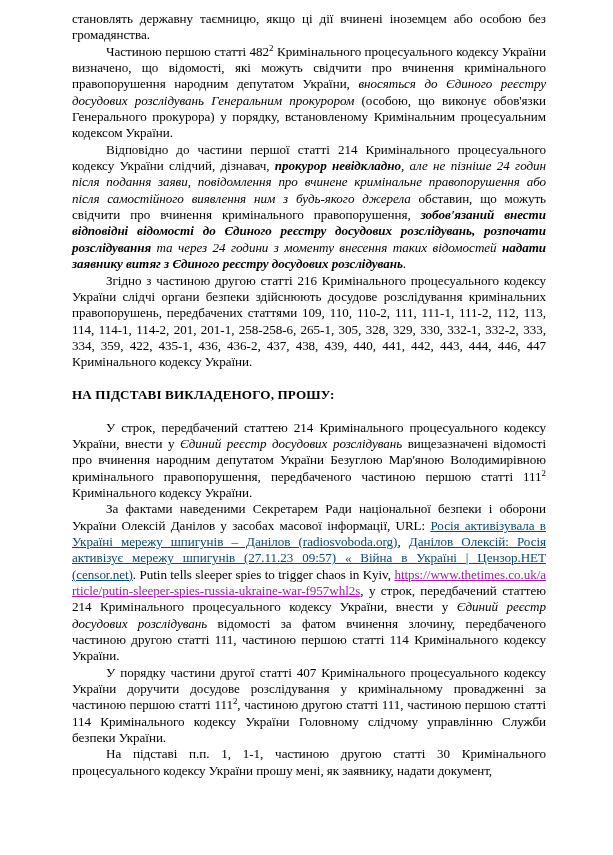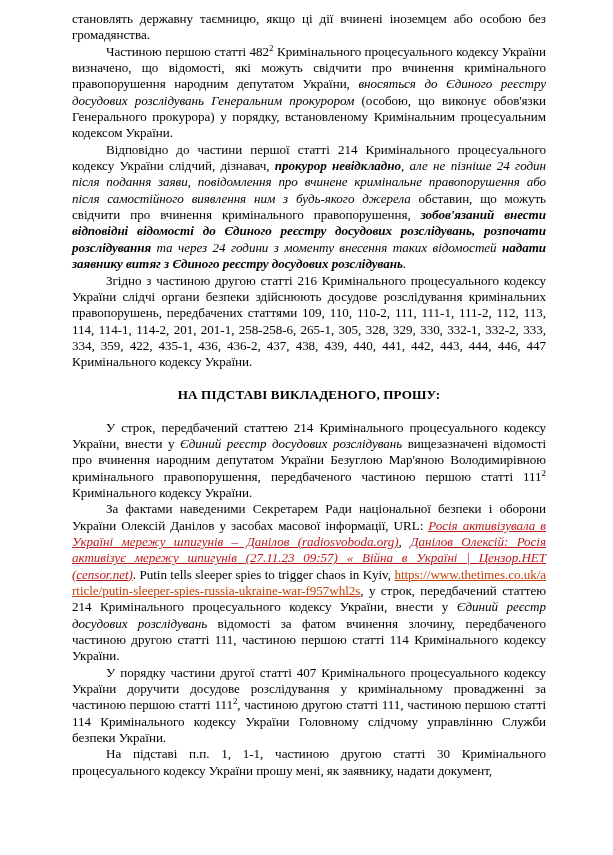--- a/index.html
+++ b/index.html
@@ -34,48 +34,47 @@
     letter-spacing: -0.05px;
   }
   p.indent {
     text-indent: 34px;
   }
   p.noindent {
     text-indent: 0;
   }
   .heading {
     margin: 0;
-    text-align: center;
+    text-align: left;
     font-weight: bold;
     font-size: 13.1px;
     line-height: 16.35px;
     letter-spacing: 0.15px;
   }
   .spacer-line {
     height: 16.35px;
   }
   i.it {
   }
   b.bi {
     font-weight: bold;
     font-style: italic;
   }
   sup {
     font-size: 0.68em;
     vertical-align: super;
     line-height: 0;
   }
   a.link {
-    color: #b91c1c;
+    color: #0c4a6e;
     text-decoration: underline;
     text-underline-offset: 1px;
-    font-style: italic;
   }
   .url-run {
-    color: #c2410c;
+    color: #a21caf;
     text-decoration: underline;
     text-underline-offset: 1px;
     word-break: break-all;
   }
 </style>
 </head>
 <body>
 
 <div class="page">
   <div class="doc-body">

